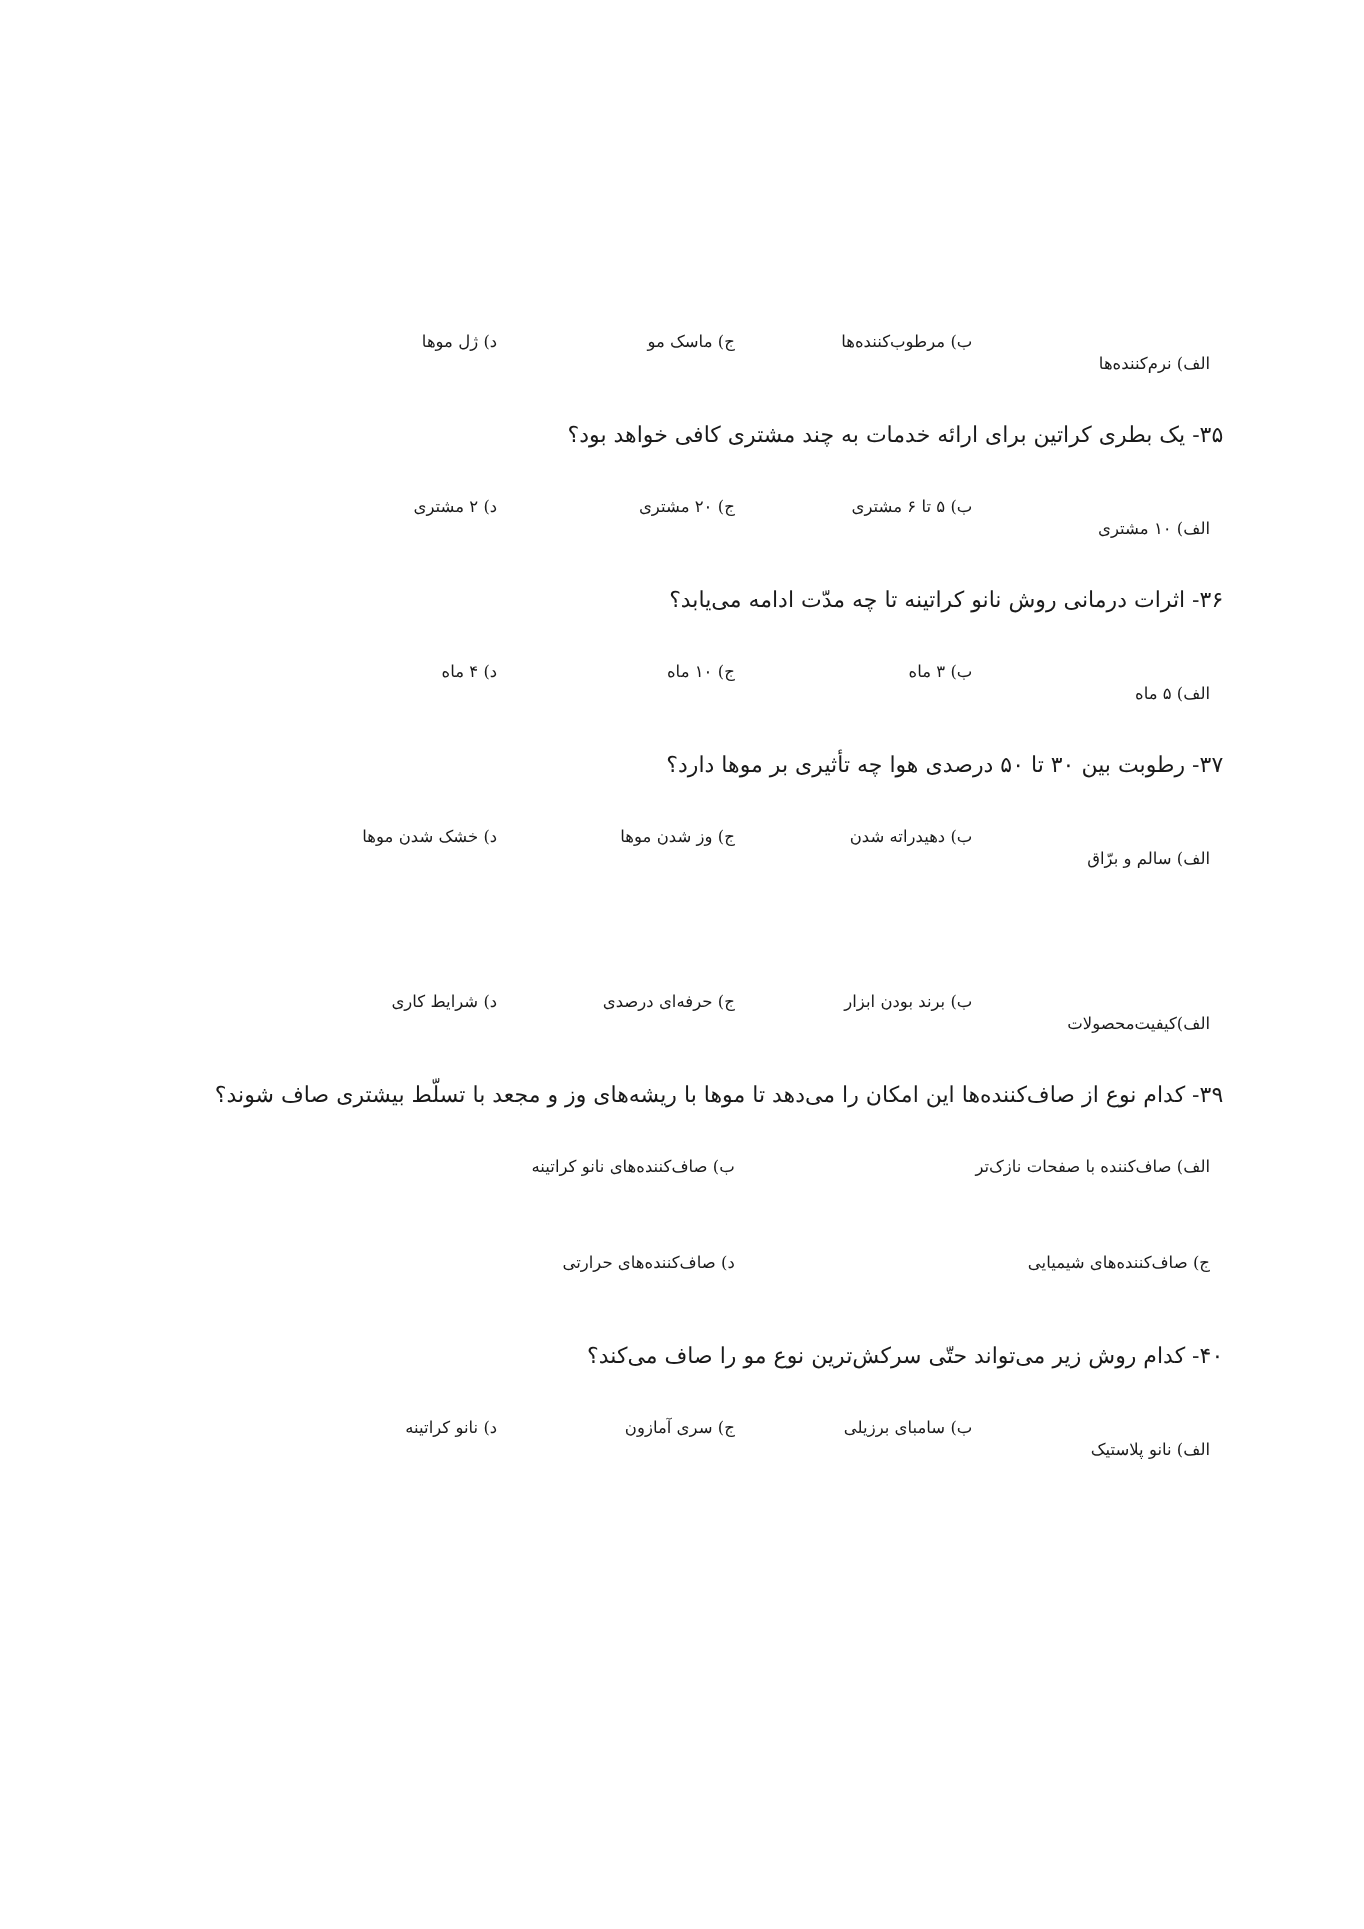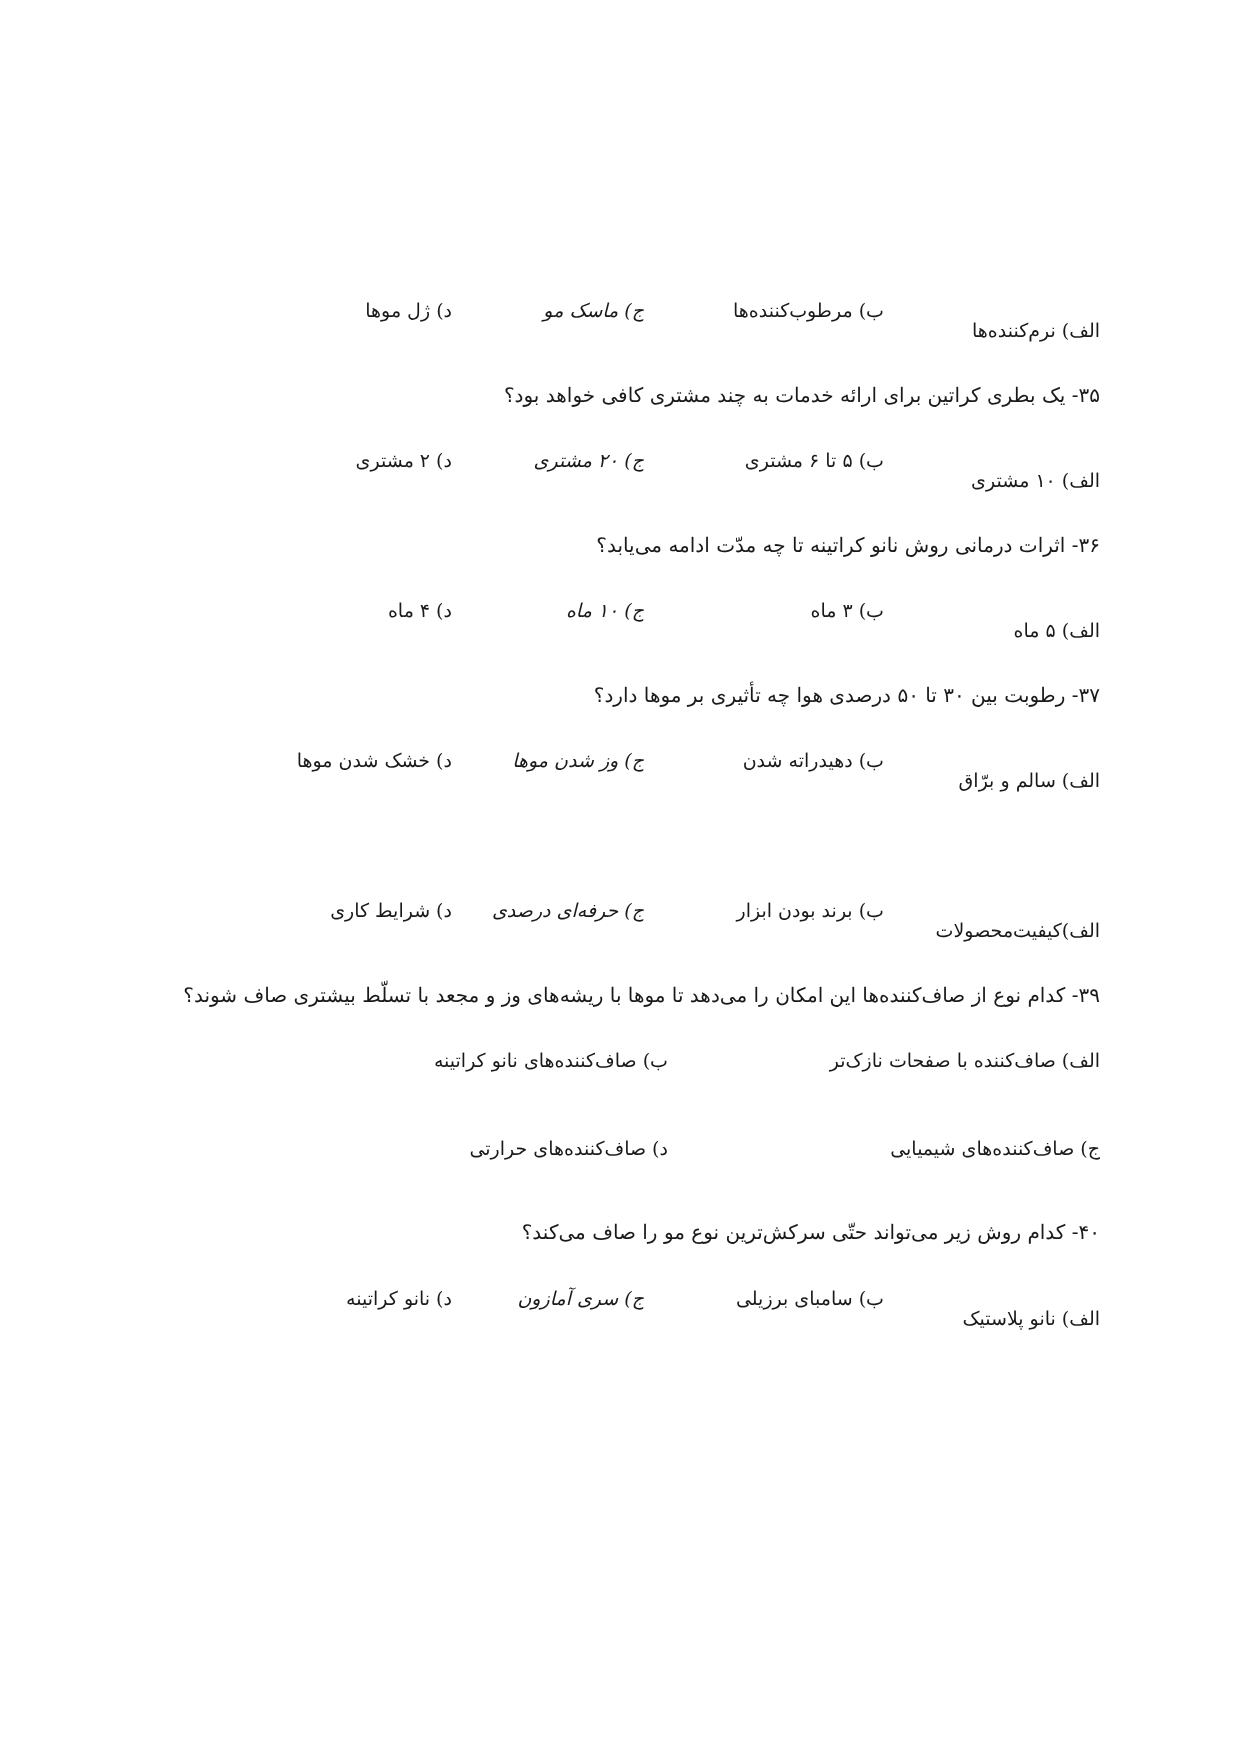--- a/index.html
+++ b/index.html
@@ -18,47 +18,47 @@
   .page {
     position: absolute;
     left: 0;
     top: 0;
     width: 1240px;
     height: 1754px;
     background: #fff;
   }
   .line {
     position: absolute;
-    right: 140px;
+    right: 128px;
     white-space: nowrap;
     font-size: 19px;
     line-height: 30px;
     direction: rtl;
   }
   .question {
     font-size: 20px;
   }
   .opts {
     position: absolute;
     right: 140px;
     height: 30px;
     width: 960px;
     direction: rtl;
   }
   .opt {
     position: absolute;
     top: 0;
     white-space: nowrap;
-    font-size: 19px;
+    font-size: 15px;
     line-height: 30px;
   }
   
   .c1 { right: 0px; margin-top: 20px; }
   .c2 { right: 216px; text-align: right; }
-  .c3 { right: 456px; font-style: italic; }
+  .c3 { right: 432px; }
   .c4 { right: 648px; }
   
   .w1 { right: 0px; text-align: center; }
   .w2 { right: 432px; }
 </style>
 </head>
 <body>
 
 <div class="page">
 

